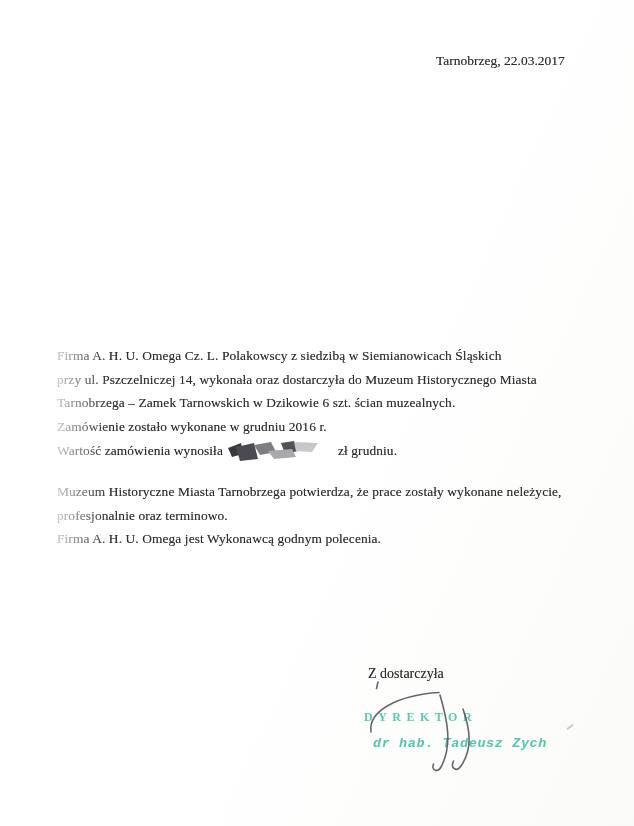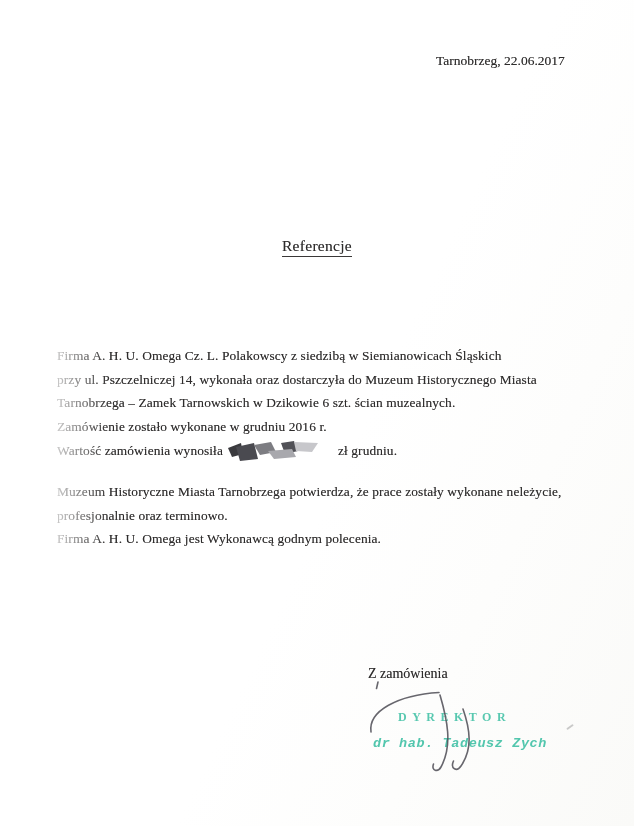--- a/index.html
+++ b/index.html
@@ -65,21 +65,21 @@
   .closing {
     position: absolute;
     top: 666px;
     left: 368px;
     font-size: 14px;
     white-space: nowrap;
   }
   .stamp-role {
     position: absolute;
     top: 710px;
-    left: 398px;
+    left: 364px;
     font-family: "Liberation Serif", serif;
     font-weight: bold;
     font-size: 12px;
     letter-spacing: 5.5px;
     color: #35bda0;
     opacity: 0.82;
     filter: blur(0.35px);
     white-space: nowrap;
   }
   .stamp-name {
@@ -120,25 +120,22 @@
     opacity: 0.55;
     transform: rotate(-35deg);
     border-radius: 2px;
   }
 </style>
 </head>
 <body>
 
 <div class="page">
 
-  <div class="dateline scan-text">Tarnobrzeg, 22.06.2017</div>
+  <div class="dateline scan-text">Tarnobrzeg, 22.03.2017</div>
 
-  <div class="title-row">
-    <span class="scan-text">Referencje</span>
-  </div>
 
   <div class="body-block p1 scan-text">
     <div class="body-line">Firma A. H. U. Omega Cz. L. Polakowscy z siedzibą w Siemianowicach Śląskich</div>
     <div class="body-line">przy ul. Pszczelniczej 14, wykonała oraz dostarczyła do Muzeum Historycznego Miasta</div>
     <div class="body-line">Tarnobrzega – Zamek Tarnowskich w Dzikowie 6 szt. ścian muzealnych.</div>
     <div class="body-line">Zamówienie zostało wykonane w grudniu 2016 r.</div>
     <div class="body-line amount-line">
       <span>Wartość zamówienia wynosiła</span>
       <svg class="redaction-svg" width="96" height="22" viewBox="0 0 96 22" xmlns="http://www.w3.org/2000/svg">
         <polygon points="2,8 15,3 17,14 6,17" fill="#3a3a3e"></polygon>
@@ -151,21 +148,21 @@
       <span>zł grudniu.</span>
     </div>
   </div>
 
   <div class="body-block p2 scan-text">
     <div class="body-line">Muzeum Historyczne Miasta Tarnobrzega potwierdza, że prace zostały wykonane neleżycie,</div>
     <div class="body-line">profesjonalnie oraz terminowo.</div>
     <div class="body-line">Firma A. H. U. Omega jest Wykonawcą godnym polecenia.</div>
   </div>
 
-  <div class="closing scan-text">Z zamówienia</div>
+  <div class="closing scan-text">Z dostarczyła</div>
 
   <div class="stamp-role">DYREKTOR</div>
   <div class="stamp-name">dr hab. Tadeusz Zych</div>
 
   <svg class="signature-svg" width="150" height="110" viewBox="0 0 150 110" xmlns="http://www.w3.org/2000/svg">
     <g fill="none" stroke="#53525a" stroke-width="1.6" stroke-linecap="round" opacity="0.88">
       <path d="M 28 7 L 26.5 13.5"></path>
       <path d="M 21 57 C 18 36, 48 20, 89 17.5"></path>
       <path d="M 90 20 C 97 44, 103 70, 91 92 C 88 97.5, 81 96, 83.5 89"></path>
       <path d="M 113 34 C 120 54, 123 74, 111 91 C 107 97, 100 94, 103.5 86"></path>

